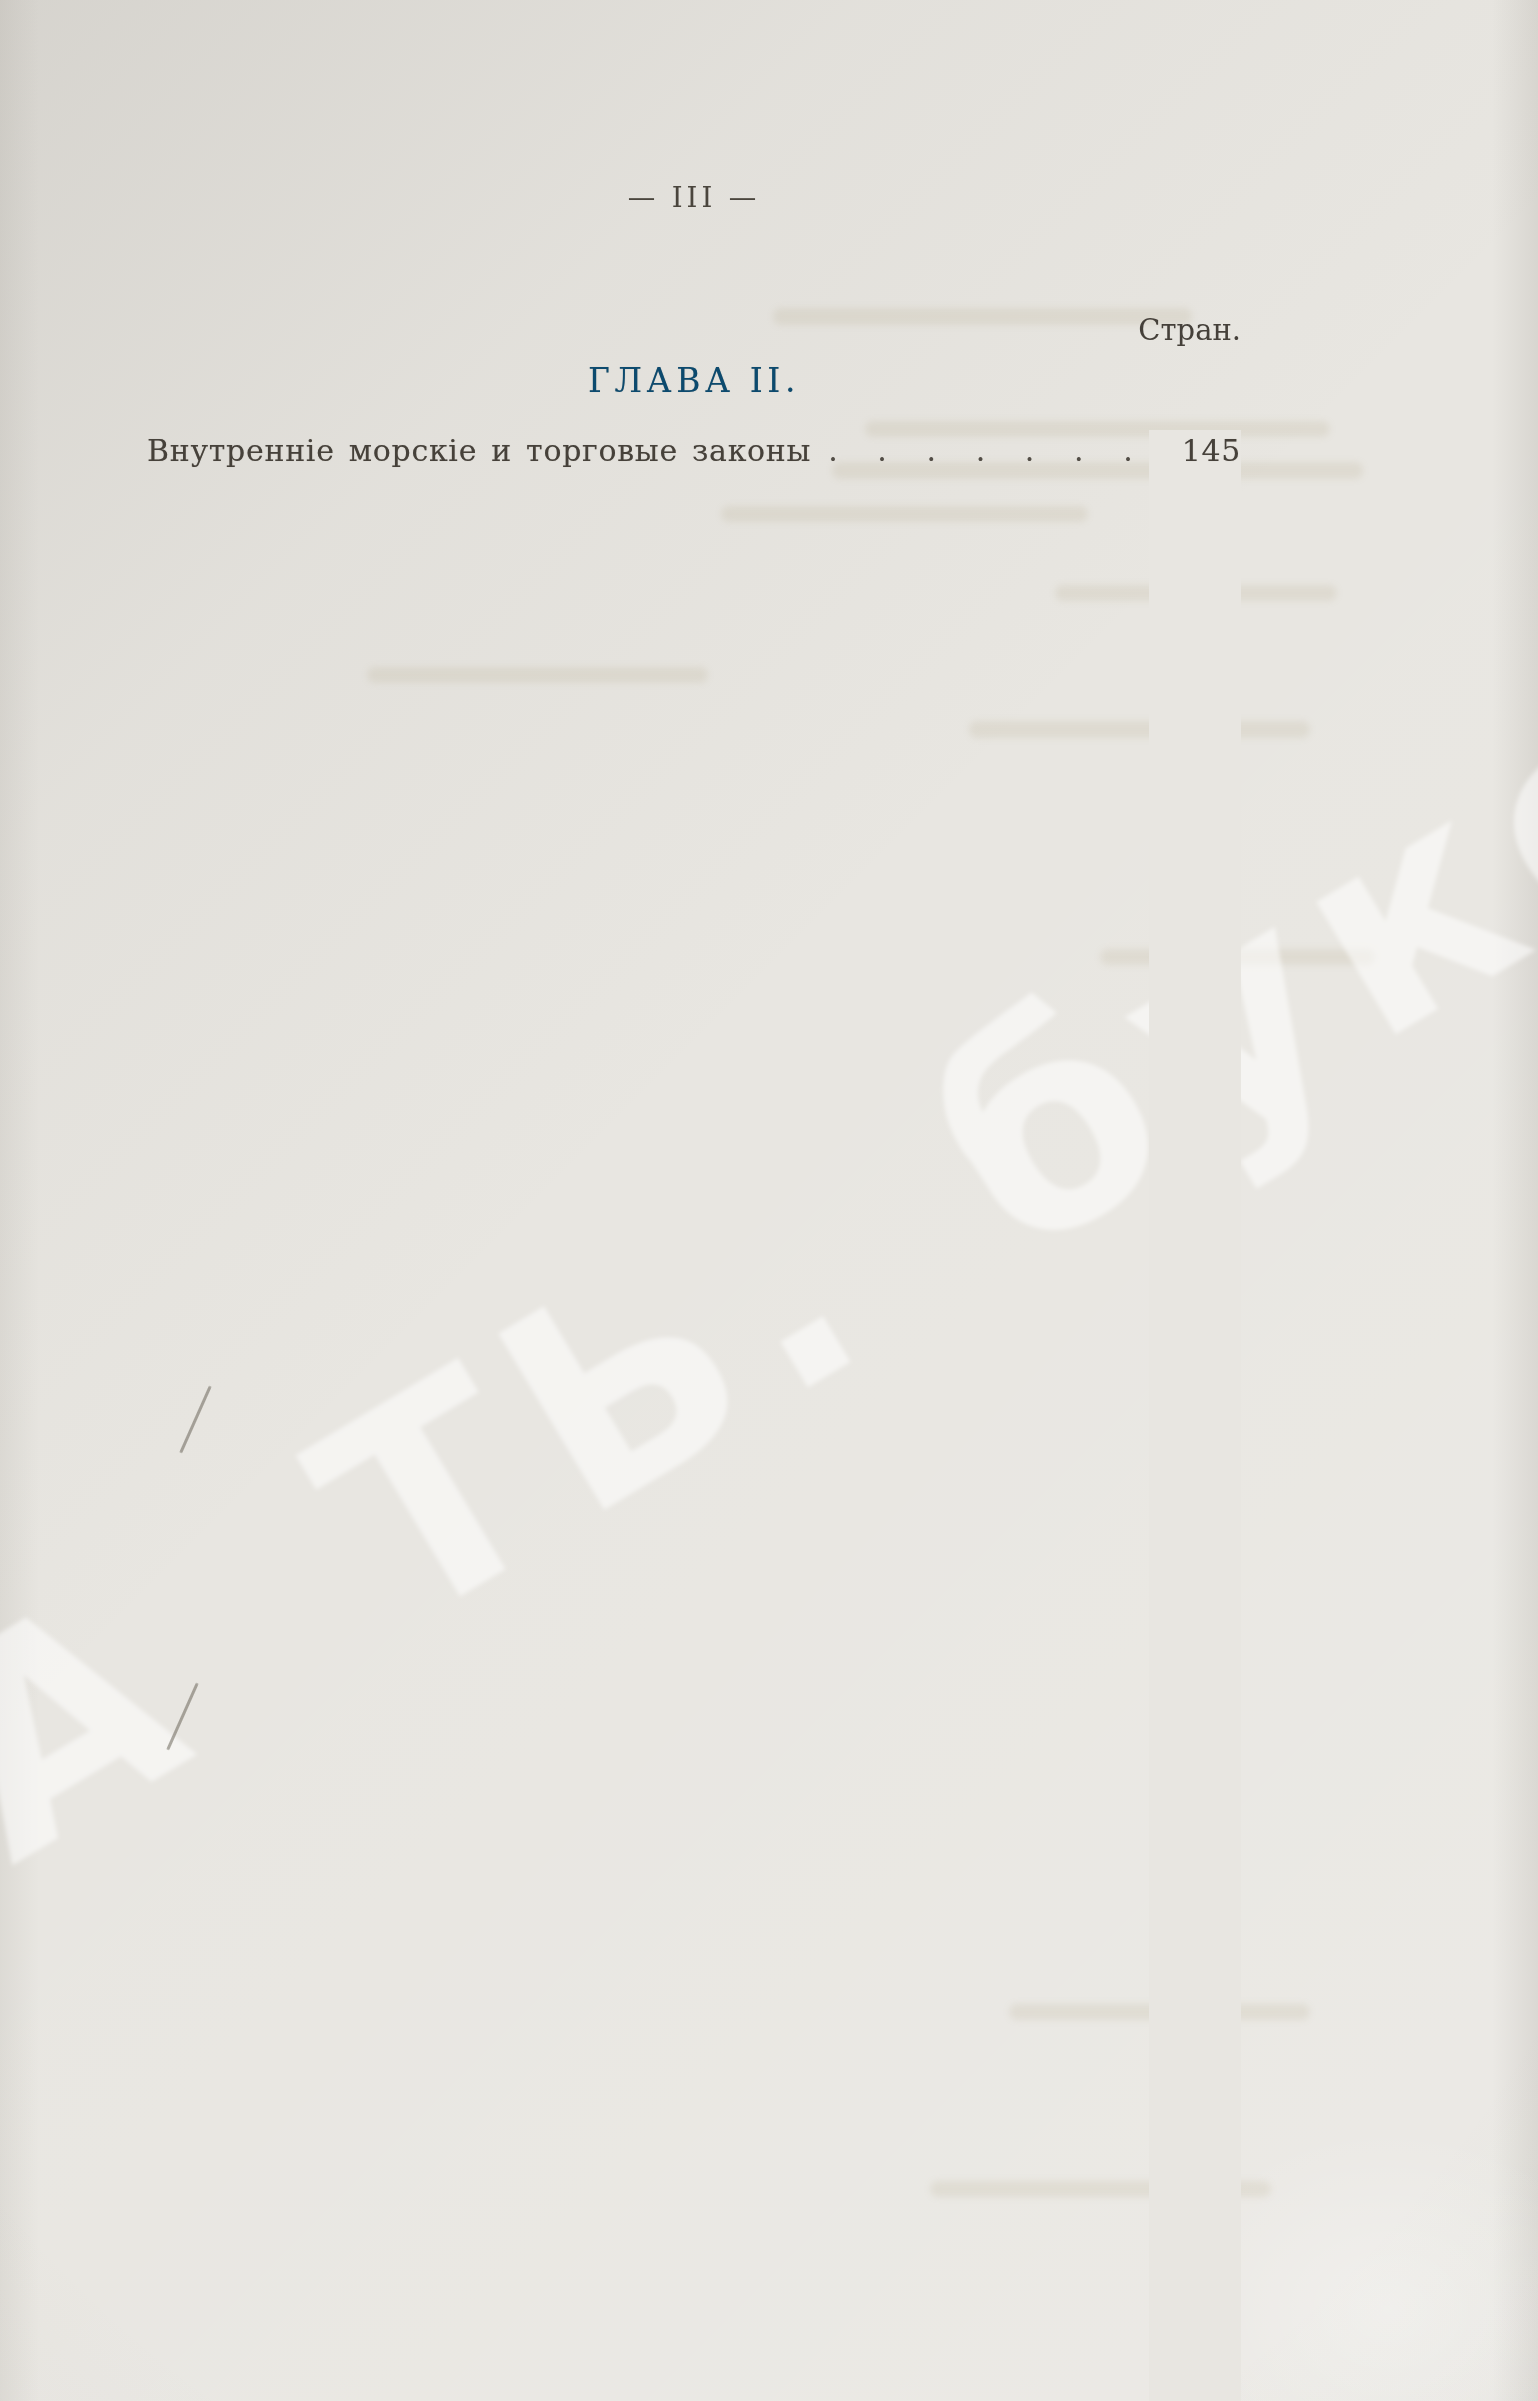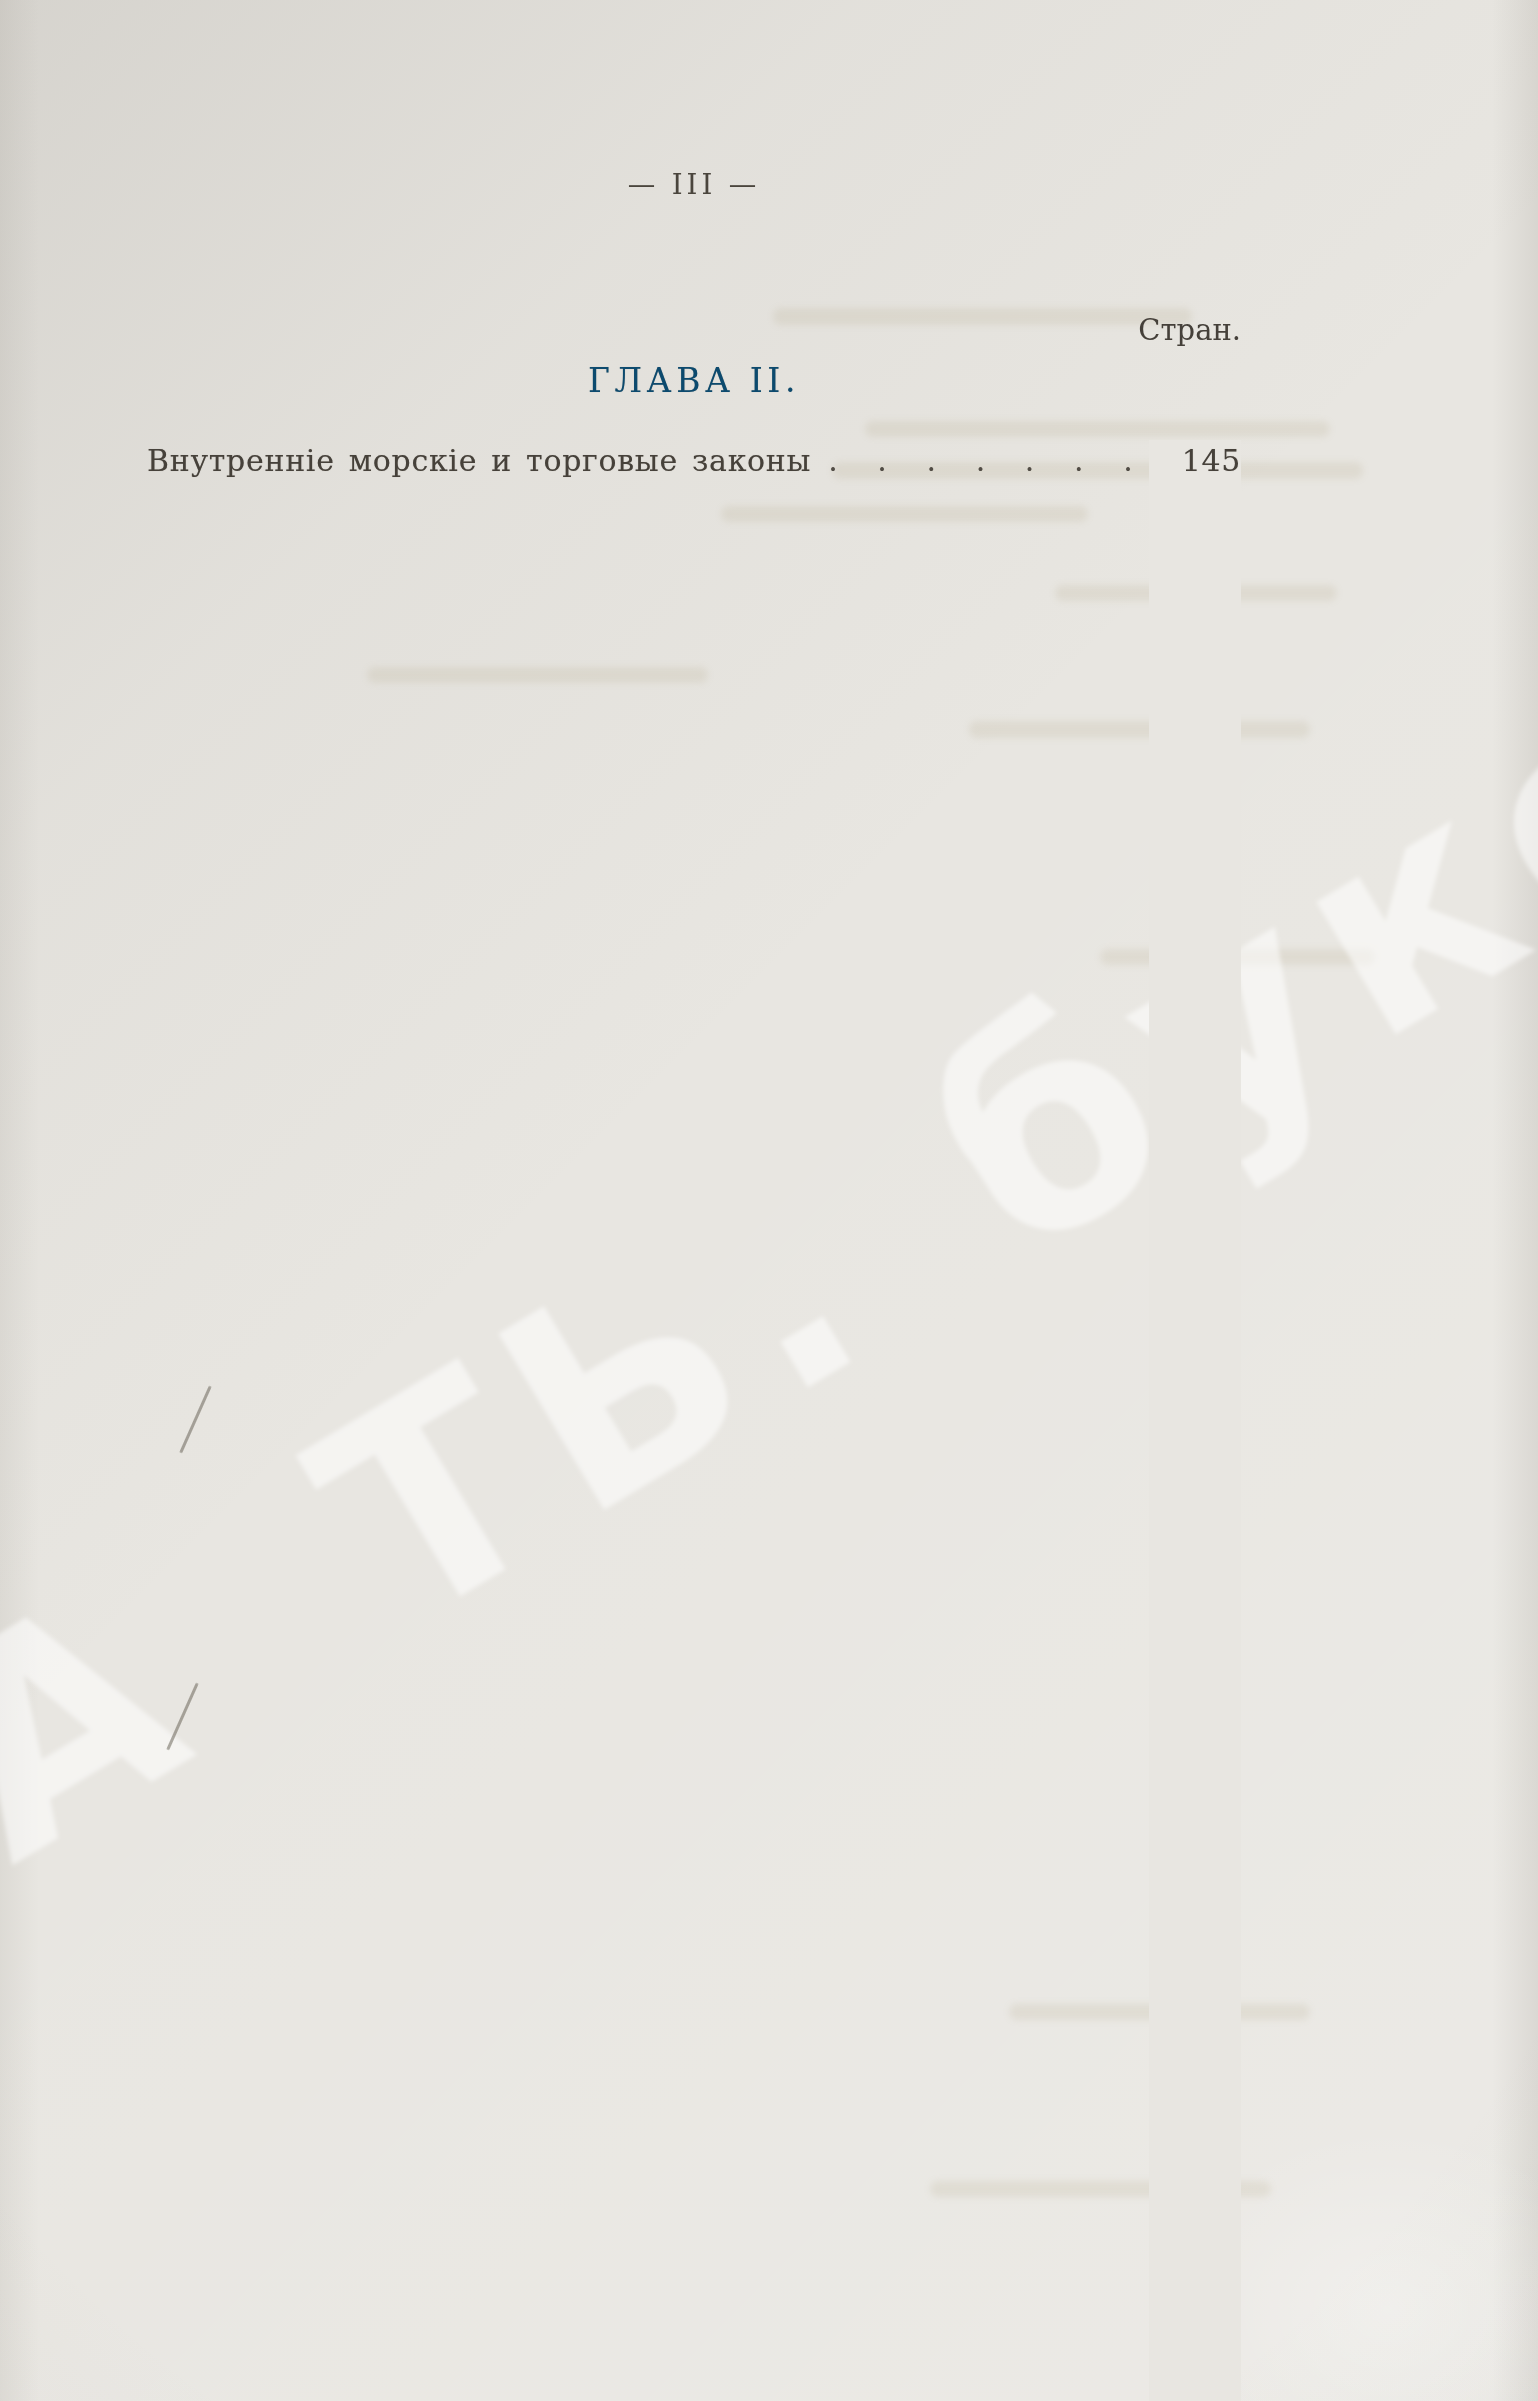--- a/index.html
+++ b/index.html
@@ -39,32 +39,32 @@
   }
   .watermark .wfrag{font-size:282px;letter-spacing:19.7px;}
   .wm-gap1{display:inline-block;width:216px;}
   .wm-gap2{display:inline-block;width:144px;}
 
   
   .pencil{position:absolute;width:3.3px;height:73px;border-radius:2px;
     background:rgba(95,89,78,0.50);filter:blur(0.7px);}
 
   
-  .marker-abs{position:absolute;top:168px;left:147px;width:1094px;text-align:center;
+  .marker-abs{position:absolute;top:181px;left:147px;width:1094px;text-align:center;
     font-size:27.5px;letter-spacing:3.9px;color:#4a453d;}
   .stran{position:absolute;top:313px;left:147px;width:1094px;text-align:right;
     font-size:29px;color:#45403a;}
 
   
   .toc{position:absolute;top:322px;left:147px;width:1094px;}
   .row{display:flex;align-items:baseline;line-height:41px;font-size:30px;
     word-spacing:3.9px;letter-spacing:0.7px;white-space:nowrap;
     text-shadow:0 0 0.7px rgba(70,64,55,0.35);}
   .row .text{margin-left:18.3px;}
-  .row.plain .text{margin-left:0;margin-top:10px;}
+  .row.plain .text{margin-left:0;}
   .row .dots{flex:1 1 auto;overflow:hidden;margin:0 9.2px 0 17px;
     letter-spacing:9.8px;word-spacing:10.5px;opacity:0.92;}
   .row .page{flex:0 0 92px;text-align:right;}
 
   .hrow{text-align:center;line-height:41px;font-size:33px;letter-spacing:4.6px;
     color:#0c4a6e;text-shadow:0 0 0.7px rgba(64,59,52,0.35);}
   .hrow.chapter{margin:38px 0 29px;}
 </style>
 </head>
 <body>

